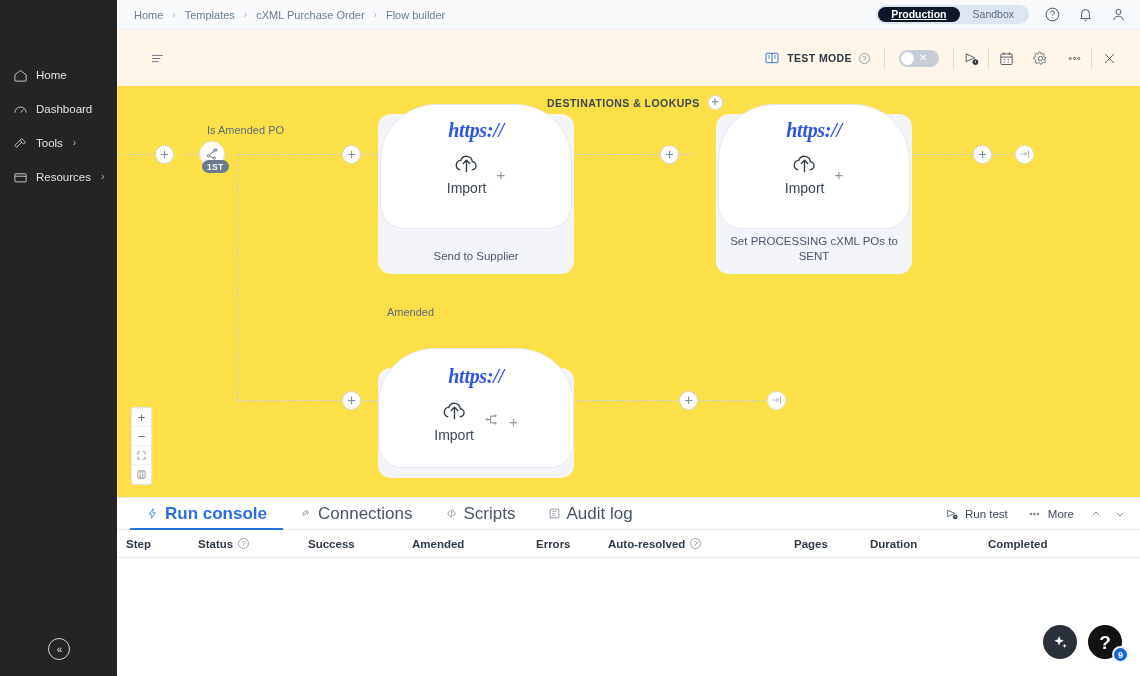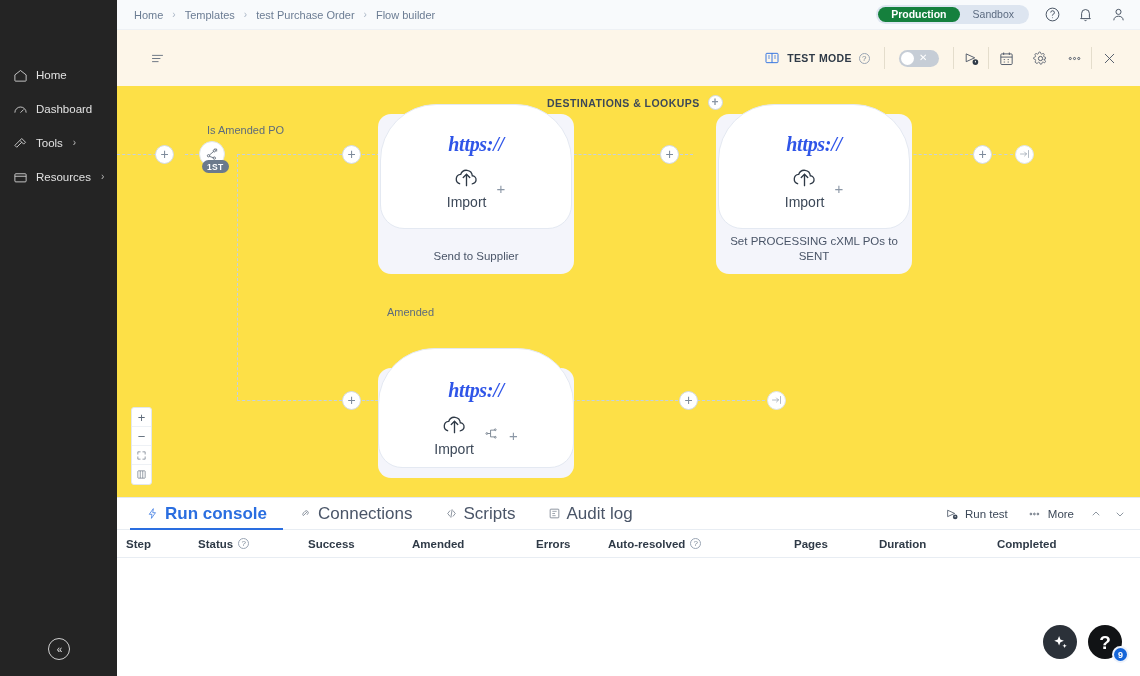--- a/index.html
+++ b/index.html
@@ -55,21 +55,21 @@
   .crumb-sep { color: #aab6c6; font-size: 10px; }
   .topbar-right { margin-left: auto; display: flex; align-items: center; gap: 14px; }
   .env-toggle {
     display: flex; align-items: center;
     background: #dde5f0; border-radius: 11px; height: 19px; padding: 2px;
   }
   .env-opt {
     font-size: 10.5px; padding: 0 13px; height: 15px; line-height: 15px;
     border-radius: 9px; cursor: pointer; color: #5c6b80; white-space: nowrap;
   }
-  .env-opt.active { background: #15803d; color: #fff; font-weight: bold; }
+  .env-opt.active { background: #0f172a; color: #fff; font-weight: bold; text-decoration: underline; }
   .ticon { width: 19px; height: 19px; display: flex; align-items: center; justify-content: center; cursor: pointer; }
   .ticon svg { width: 17px; height: 17px; stroke: #3c4858; fill: none; stroke-width: 1.3; }
 
   
   .banner {
     height: 56px; background: #fdf6e9;
     display: flex; align-items: center;
     padding: 0 14px 0 24px; flex: 0 0 56px;
   }
   .flow-title { font-size: 20px; color: #4a5568; font-weight: normal; white-space: nowrap; }
@@ -155,21 +155,21 @@
   }
   .step-bubble {
     position: absolute; background: #ffffff;
     border: 1px solid #e4e9f2; z-index: 3;
     display: flex; flex-direction: column; align-items: center;
     overflow: hidden;
   }
   .https-wm {
     font-family: "Liberation Serif", serif;
     font-style: italic; font-weight: bold; color: #2f55e8;
-    font-size: 20px; letter-spacing: -.3px; margin-top: 14px;
+    font-size: 20px; letter-spacing: -.3px;
   }
   .bubble-row { display: flex; align-items: center; gap: 10px; }
   .imp-block { display: flex; flex-direction: column; align-items: center; gap: 1px; }
   .imp-block svg { width: 27px; height: 23px; stroke: #2f3a47; fill: none; stroke-width: 1.4; }
   .imp-label { font-size: 14px; color: #3c4858; }
   .bubble-plus { color: #8b97a6; font-size: 15px; line-height: 1; cursor: pointer; }
   .bubble-branch svg { width: 15px; height: 15px; stroke: #5a6777; fill: none; stroke-width: 1.2; }
 
   
   .zoom-ctl {
@@ -285,21 +285,21 @@
   </aside>
 
   <div class="main">
 
     <header class="topbar">
       <div class="crumbs">
         <span class="crumb">Home</span>
         <span class="crumb-sep">›</span>
         <span class="crumb">Templates</span>
         <span class="crumb-sep">›</span>
-        <span class="crumb">test Purchase Order</span>
+        <span class="crumb">cXML Purchase Order</span>
         <span class="crumb-sep">›</span>
         <span class="crumb last">Flow builder</span>
       </div>
       <div class="topbar-right">
         <div class="env-toggle">
           <span class="env-opt active">Production</span>
           <span class="env-opt">Sandbox</span>
         </div>
         <span class="ticon">
           <svg viewBox="0 0 24 24">
@@ -592,21 +592,21 @@
           <span>Status</span>
           <span class="qmark">?</span>
         </div>
         <div class="th" style="width:104px;">Success</div>
         <div class="th" style="width:100px;">Amended</div>
         <div class="th" style="width:72px;margin-left:24px;">Errors</div>
         <div class="th" style="width:186px;">
           <span>Auto-resolved</span>
           <span class="qmark">?</span>
         </div>
-        <div class="th" style="width:85px;">Pages</div>
+        <div class="th" style="width:76px;">Pages</div>
         <div class="th" style="width:118px;">Duration</div>
         <div class="th" style="width:120px;">Completed</div>
       </div>
 
       <div class="table-body"></div>
     </section>
 
     <div class="fab-wrap">
       <div class="fab ai">
         <svg viewBox="0 0 24 24">

